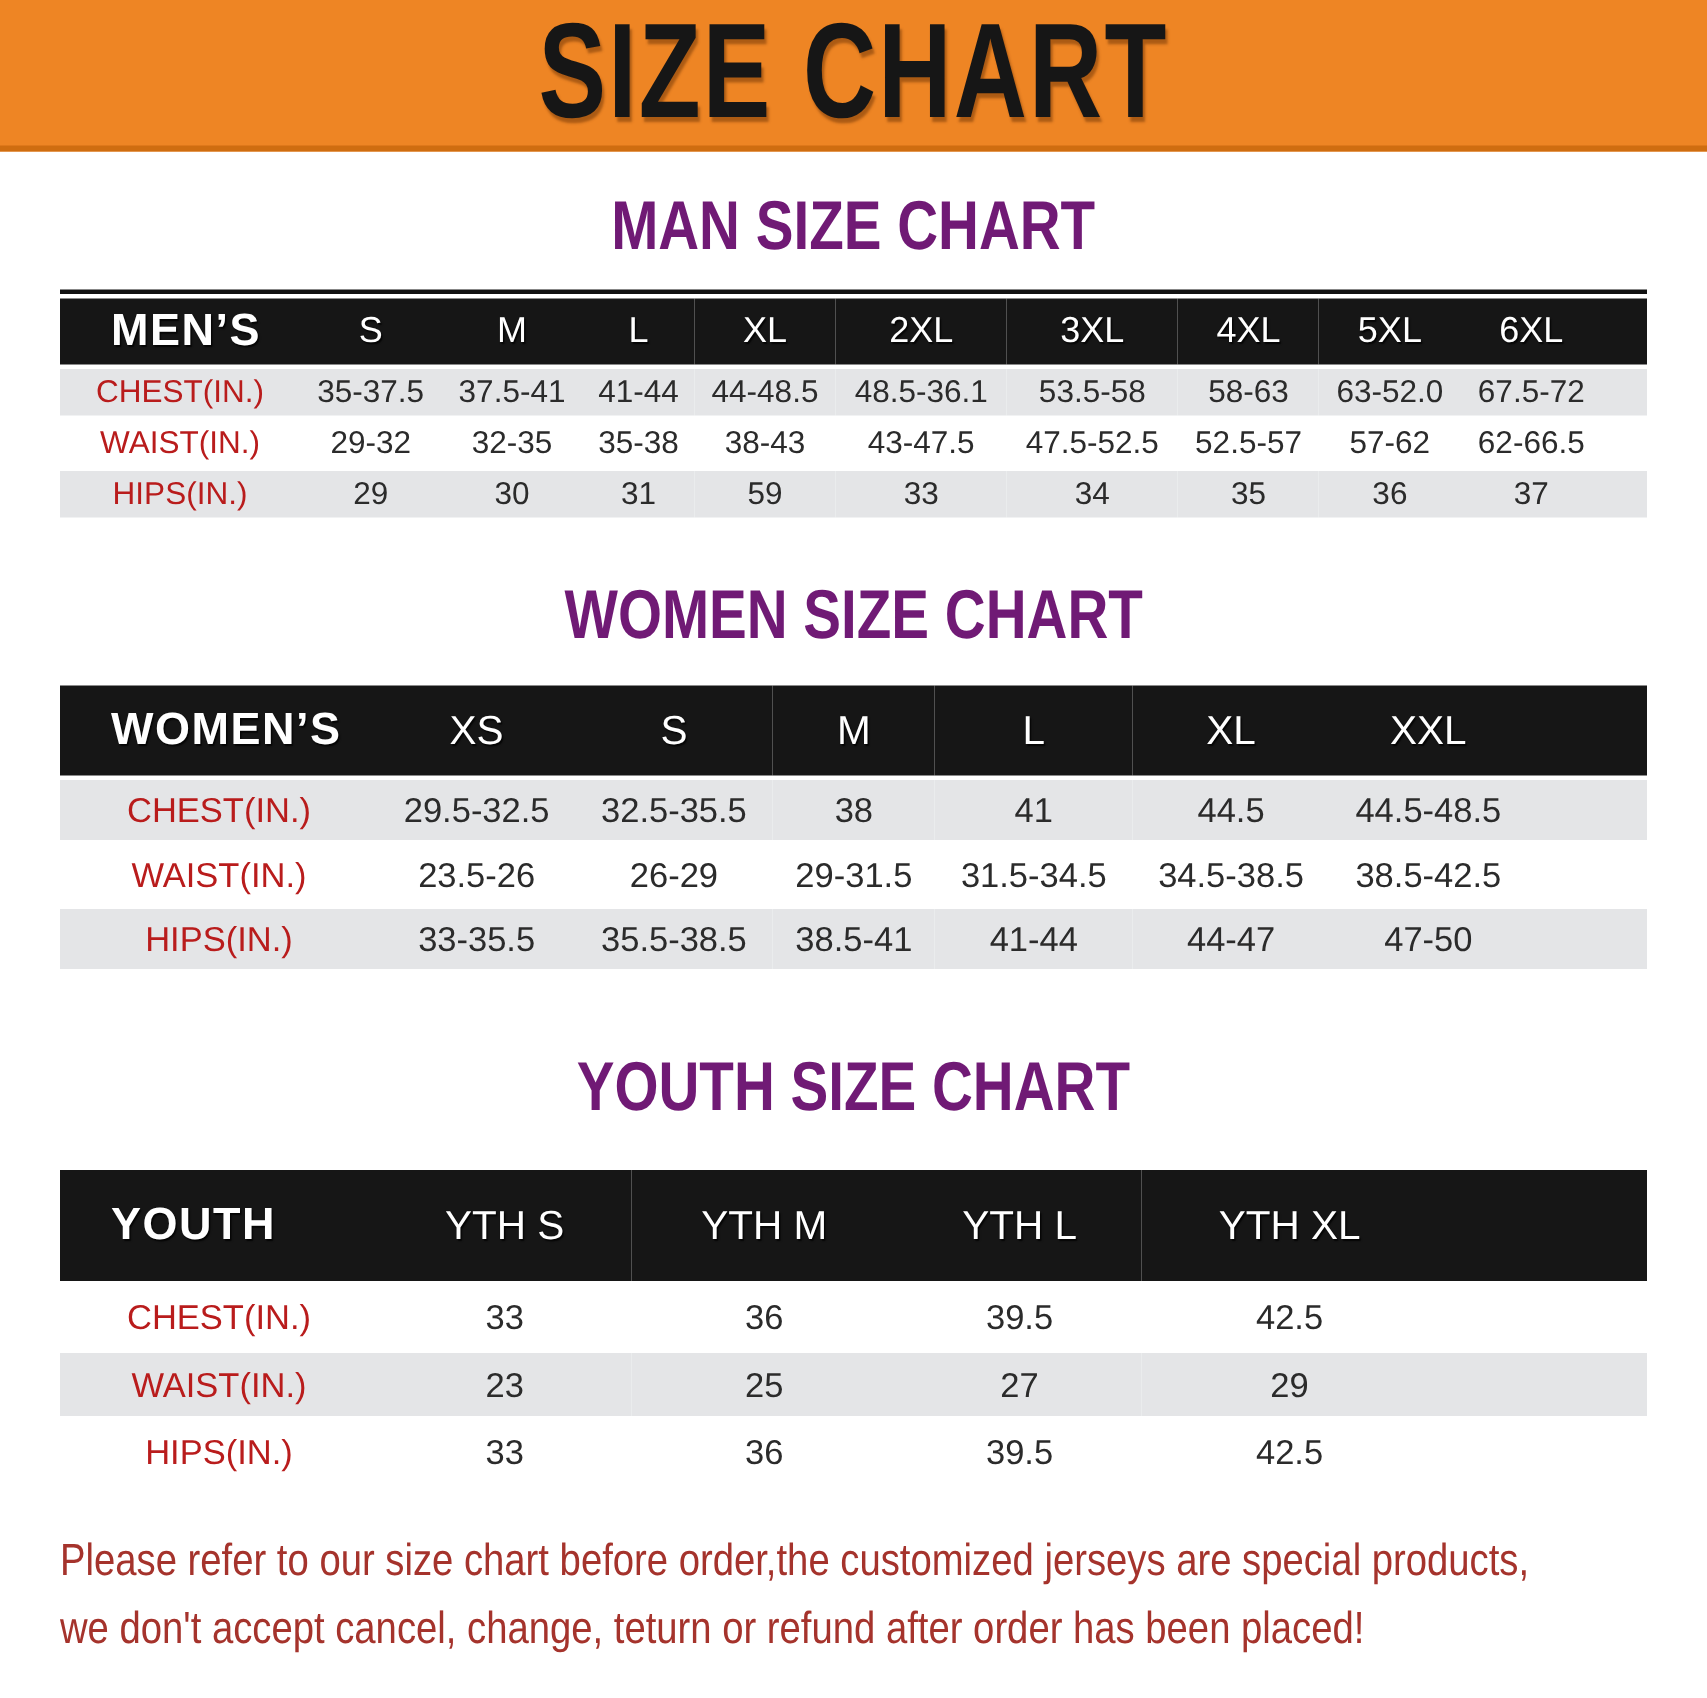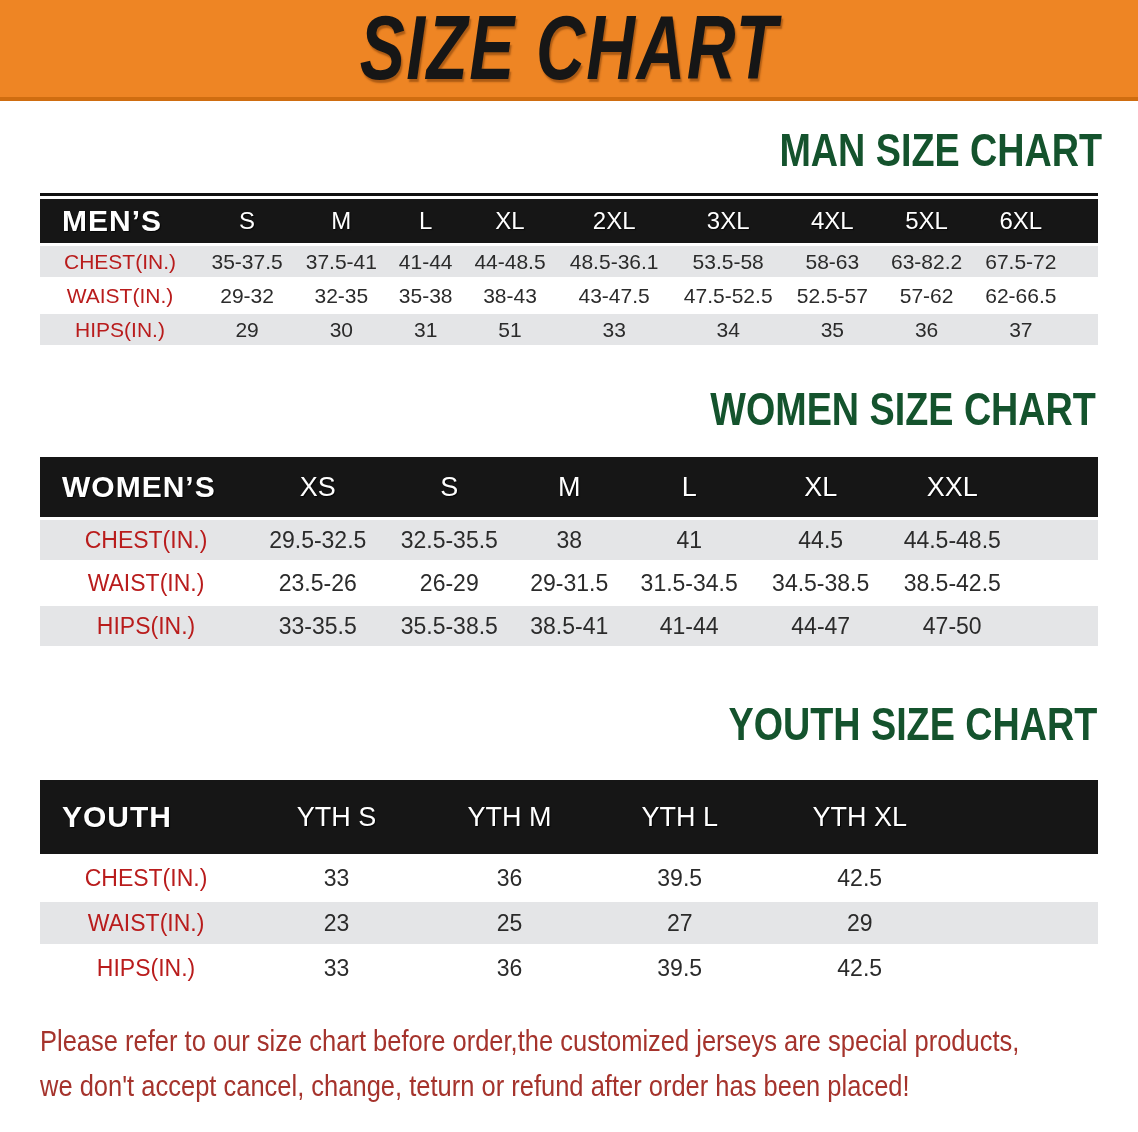--- a/index.html
+++ b/index.html
@@ -3,47 +3,47 @@
 <meta charset="utf-8">
 <style>
   html,body{margin:0;padding:0}
   body{
     width:1138px;height:1132px;overflow:hidden;background:#ffffff;
     font-family:"Liberation Sans",sans-serif;
   }
   
   .banner{
     height:97px;background:#ee8524;border-bottom:4px solid #cf6d10;
-    display:flex;align-items:center;justify-content:center;font-style:italic;
+    display:flex;align-items:center;justify-content:center;
   }
   .banner-text{
     display:inline-block;white-space:nowrap;
     font-size:90px;font-weight:bold;color:#161616;letter-spacing:2px;
     transform:scaleX(.75);transform-origin:center;
     text-shadow:2px 3px 2px rgba(90,40,0,.45);
   }
   
-  .section-title{margin:0;text-align:right;color:#14532d;line-height:50px;height:50px}
+  .section-title{margin:0;text-align:center;color:#701a75;line-height:50px;height:50px}
   .section-title .cond{
     display:inline-block;white-space:nowrap;font-weight:bold;font-size:46px;
     transform:scaleX(.82);transform-origin:center;
   }
   .t-men{margin-top:24px}
   .t-women{margin-top:36px}
   .t-youth{margin-top:50px}
   
   .size-table{
     width:1058px;margin:20px auto 0;
     border-collapse:separate;border-spacing:0 3px;table-layout:auto;
   }
   .men-table{margin-top:18px;border-top:3px solid #111}
   .youth-table{margin-top:28px}
   th,td{text-align:center;vertical-align:middle;padding:0 6px;white-space:nowrap}
   th{background:#161616;color:#fff;font-weight:normal;text-shadow:1px 1px 1px rgba(0,0,0,.8)}
-  th.corner{text-align:left;padding-left:22px;font-weight:bold;letter-spacing:1px}
+  th.corner{text-align:left;padding-left:34px;font-weight:bold;letter-spacing:1px}
   td{color:#2b2b2b}
   td.label{color:#b91c1c}
   .row-gray td{background:#e4e5e7}
   .row-white td{background:#ffffff}
   .spacer{padding:0}
   
   .men-table th{height:44px;font-size:24px}
   .men-table th.corner{font-size:30px}
   .men-table td{height:31px;font-size:21px}
   .men-table td.label{width:148px}
@@ -97,21 +97,21 @@
     </tr>
     <tr class="row-gray">
       <td class="label">CHEST(IN.)</td>
       <td>35-37.5</td>
       <td>37.5-41</td>
       <td>41-44</td>
       <td>44-48.5</td>
       <td>48.5-36.1</td>
       <td>53.5-58</td>
       <td>58-63</td>
-      <td>63-82.2</td>
+      <td>63-52.0</td>
       <td>67.5-72</td>
       <td class="spacer"></td>
     </tr>
     <tr class="row-white">
       <td class="label">WAIST(IN.)</td>
       <td>29-32</td>
       <td>32-35</td>
       <td>35-38</td>
       <td>38-43</td>
       <td>43-47.5</td>
@@ -119,21 +119,21 @@
       <td>52.5-57</td>
       <td>57-62</td>
       <td>62-66.5</td>
       <td class="spacer"></td>
     </tr>
     <tr class="row-gray">
       <td class="label">HIPS(IN.)</td>
       <td>29</td>
       <td>30</td>
       <td>31</td>
-      <td>51</td>
+      <td>59</td>
       <td>33</td>
       <td>34</td>
       <td>35</td>
       <td>36</td>
       <td>37</td>
       <td class="spacer"></td>
     </tr>
   </tbody>
     </table>
 

